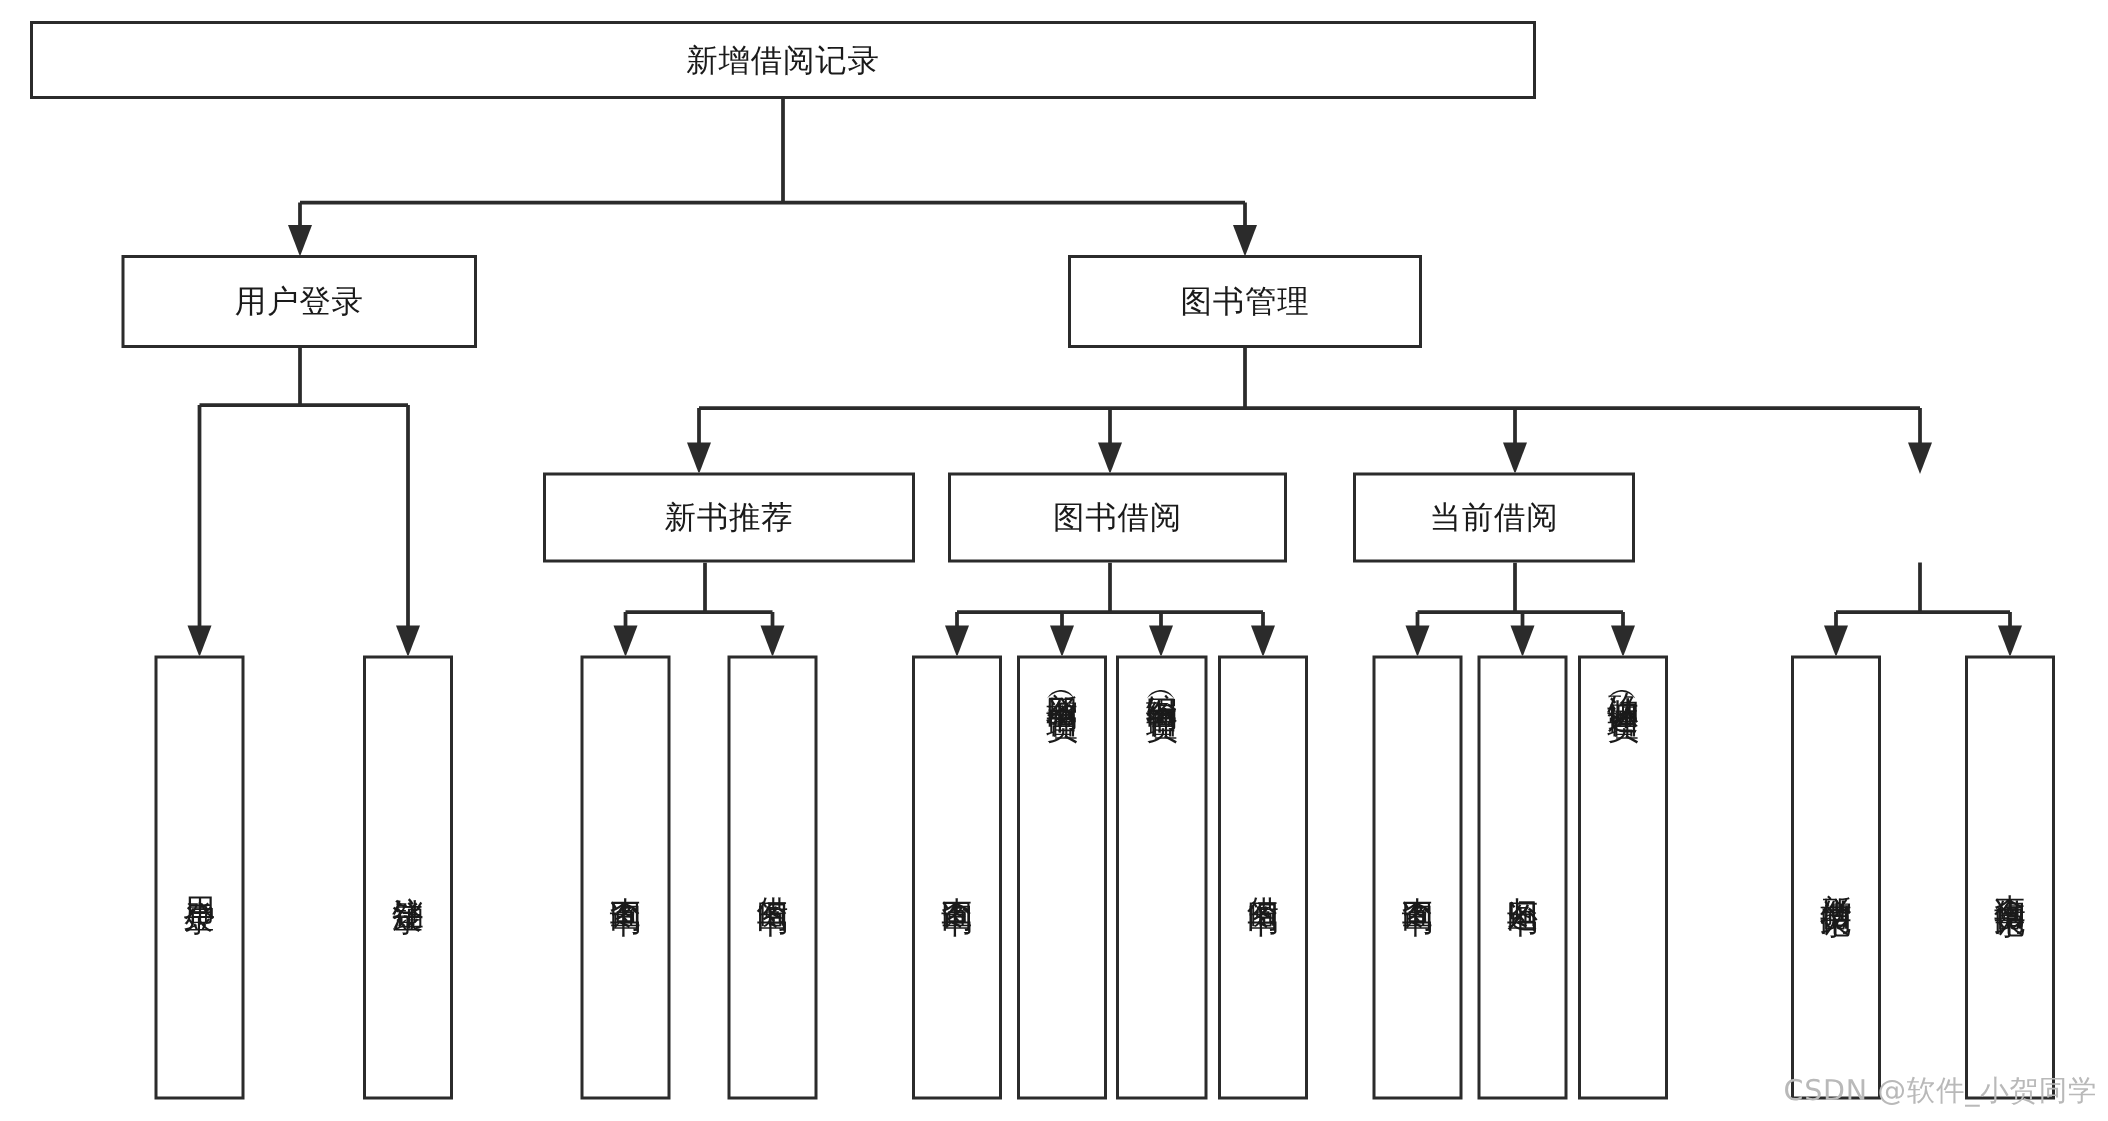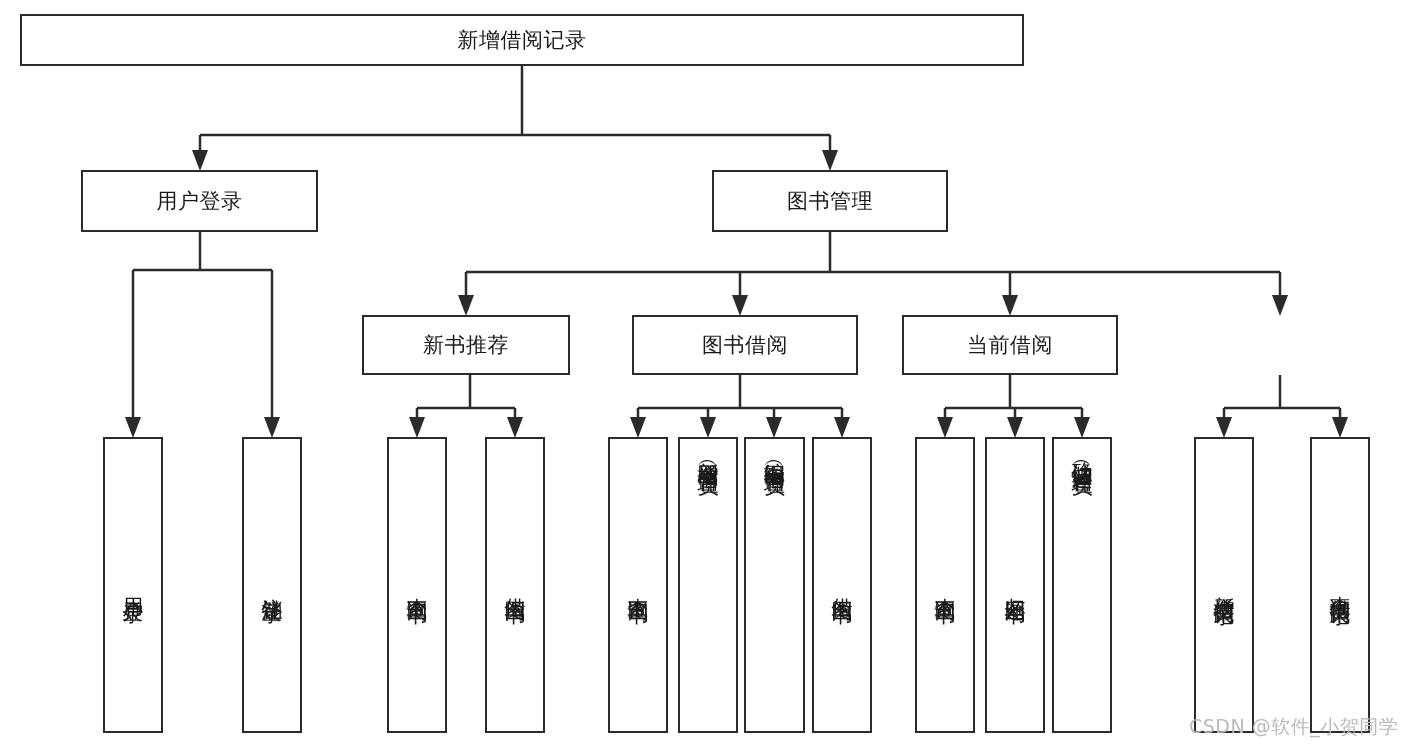--- a/index.html
+++ b/index.html
@@ -140,23 +140,23 @@
       <polygon points="1216,417 1232,417 1224,438"></polygon>
       <polygon points="1332,417 1348,417 1340,438"></polygon>
     </g>
   </svg>
 
   <div class="node horiz" style="left:20px; top:14px; width:1004px; height:52px;">新增借阅记录</div>
 
   <div class="node horiz" style="left:81px; top:170px; width:237px; height:62px;">用户登录</div>
   <div class="node horiz" style="left:712px; top:170px; width:236px; height:62px;">图书管理</div>
 
-  <div class="node horiz" style="left:362px; top:315px; width:208px; height:60px;">新书推荐</div>
+  <div class="node horiz" style="left:362px; top:315px; width:248px; height:60px;">新书推荐</div>
   <div class="node horiz" style="left:632px; top:315px; width:226px; height:60px;">图书借阅</div>
-  <div class="node horiz" style="left:902px; top:315px; width:216px; height:60px;">当前借阅</div>
+  <div class="node horiz" style="left:902px; top:315px; width:188px; height:60px;">当前借阅</div>
 
   <div class="node vert" style="left:103px; top:437px; width:60px; height:296px;">用户登录</div>
   <div class="node vert" style="left:242px; top:437px; width:60px; height:296px;">注销登录</div>
 
   <div class="node vert" style="left:387px; top:437px; width:60px; height:296px;">查询图书</div>
   <div class="node vert" style="left:485px; top:437px; width:60px; height:296px;">借阅图书</div>
 
   <div class="node vert" style="left:608px; top:437px; width:60px; height:296px;">查询图书</div>
   <div class="node vert toptext" style="left:678px; top:437px; width:60px; height:296px;">新增图书（管理员）</div>
   <div class="node vert toptext" style="left:744px; top:437px; width:61px; height:296px;">编辑图书（管理员）</div>

